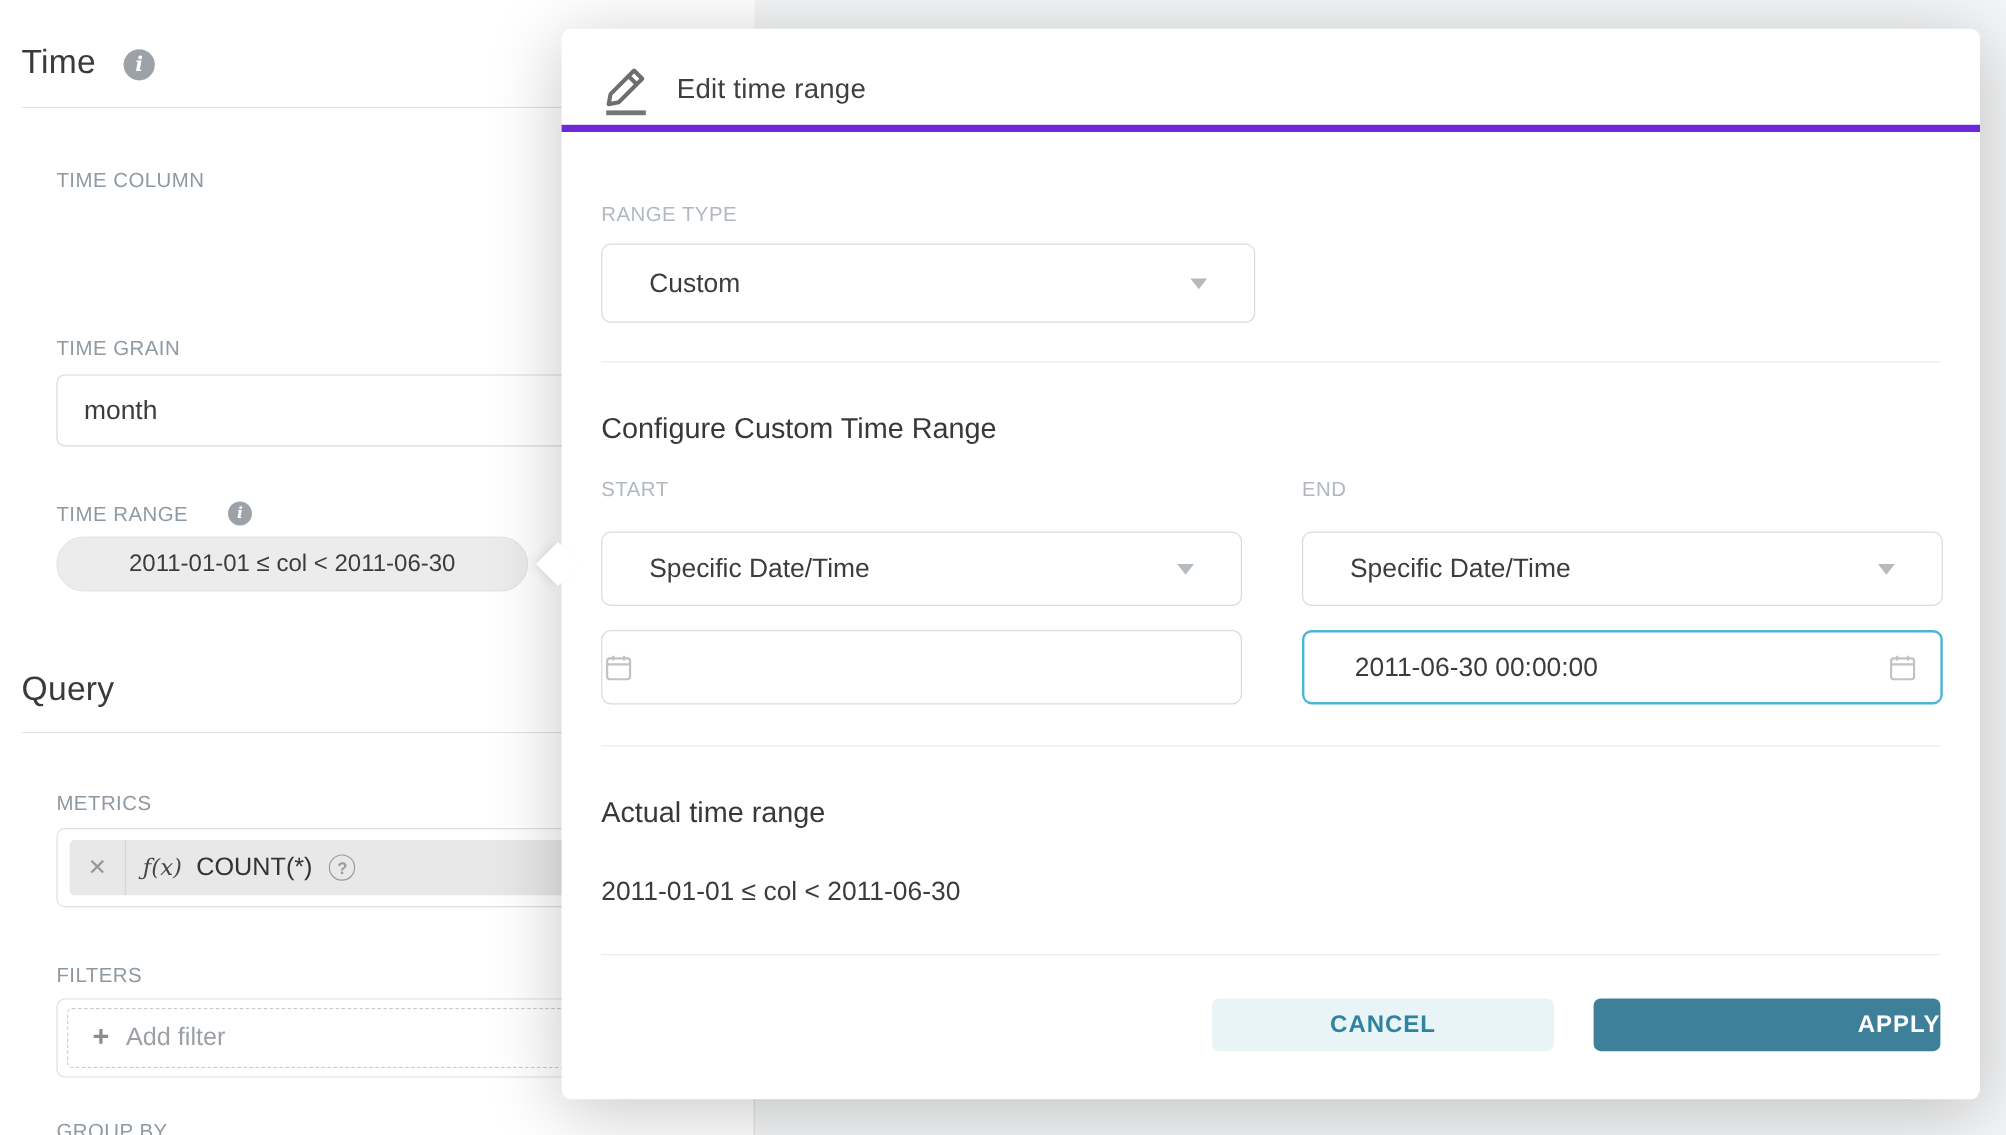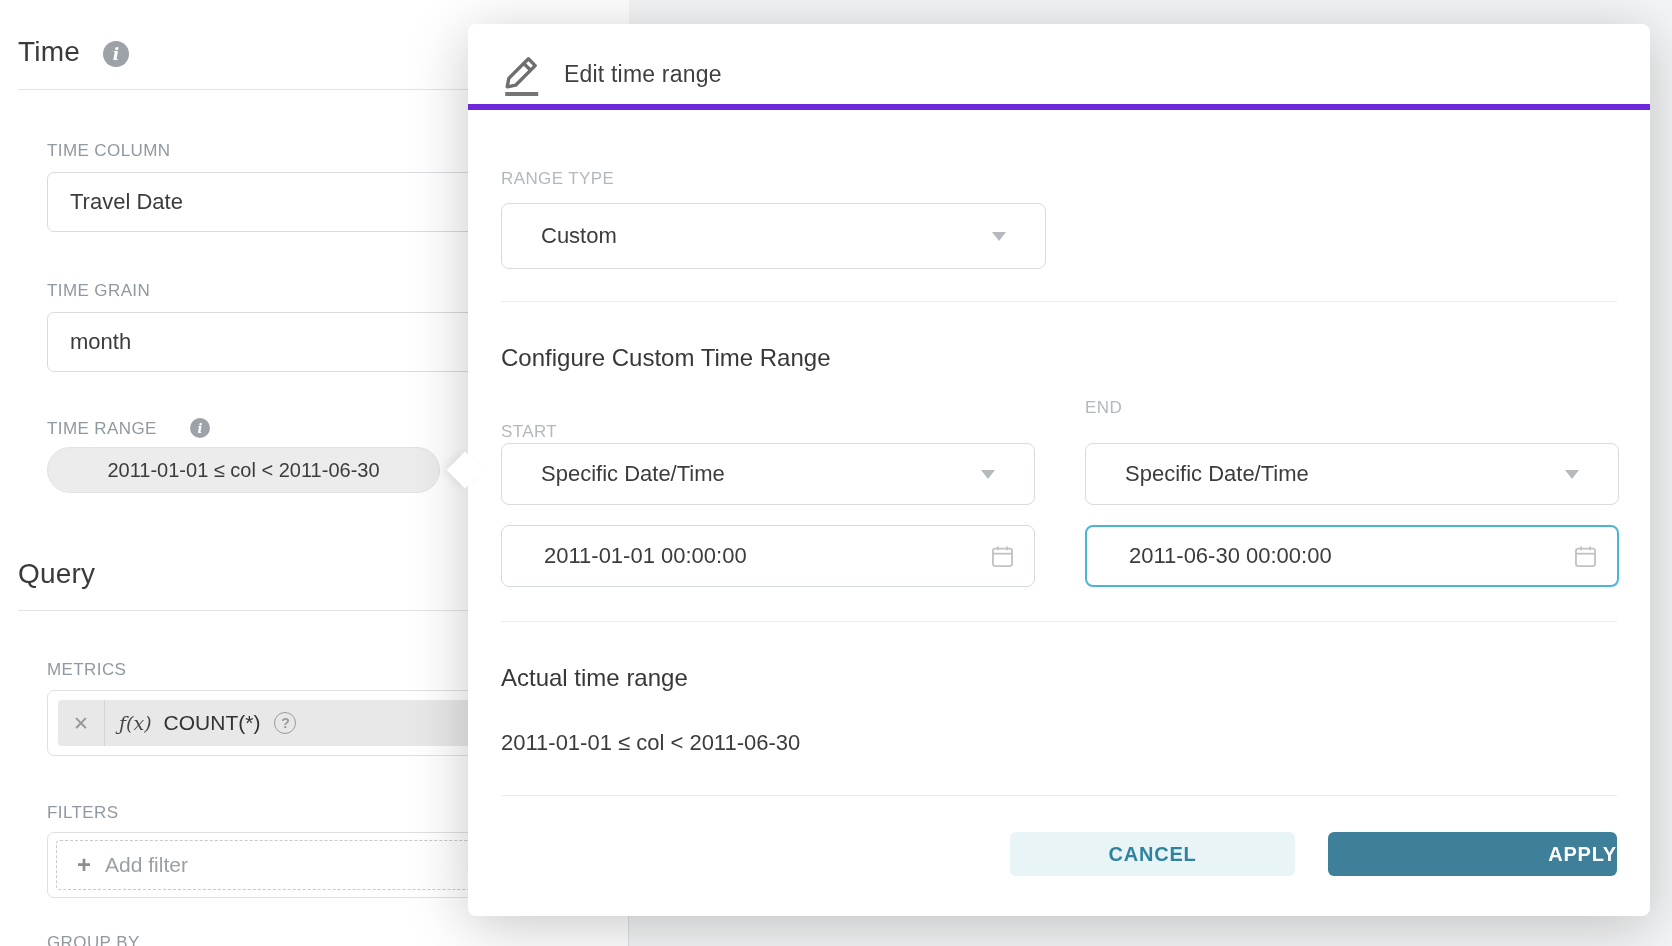--- a/index.html
+++ b/index.html
@@ -129,23 +129,20 @@
   <div class="chart-bg"></div>
   <div class="v-divider"></div>
 
   <div class="left-panel">
 
     <div class="section-title" style="top:36px;">Time</div>
     <span class="info-icon info-lg" style="left:103px; top:41px;">i</span>
     <div class="hr-left" style="top:89px;"></div>
 
     <div class="ctl-label" style="top:141px;">TIME COLUMN</div>
-    <div class="ctl-box" style="top:172px;">
-      <span>Travel Date</span>
-    </div>
 
     <div class="ctl-label" style="top:281px;">TIME GRAIN</div>
     <div class="ctl-box" style="top:312px;">
       <span>month</span>
     </div>
 
     <div class="ctl-label" style="top:419px;">TIME RANGE</div>
     <span class="info-icon info-sm" style="left:190px; top:418px;">i</span>
     <div class="time-pill" style="background: rgb(236, 236, 236);">
       <span>2011-01-01 ≤ col &lt; 2011-06-30</span>
@@ -193,27 +190,26 @@
     <div class="m-label" style="left:33px; top:145px;">RANGE TYPE</div>
     <div class="m-select" style="left:33px; top:179px; width:545px;">
       <span>Custom</span>
       <span class="caret-down"></span>
     </div>
 
     <div class="m-hr" style="top:277px;"></div>
 
     <div class="m-heading" style="top:320px;">Configure Custom Time Range</div>
 
-    <div class="m-label" style="left:33px; top:374px;margin-top:24px;">START</div>
+    <div class="m-label" style="left:33px; top:374px;">START</div>
     <div class="m-select" style="left:33px; top:419px; width:534px; height:62px;">
       <span>Specific Date/Time</span>
       <span class="caret-down"></span>
     </div>
     <div class="date-input-wrap" style="left:33px; top:501px; width:534px;">
-      <input class="date-input" readonly="" value="2011-01-01 00:00:00" style="">
       <span class="cal-wrap">
         <svg width="27" height="27" viewBox="0 0 24 24" fill="none" stroke="#c2c2c2" stroke-width="1.6">
           <rect x="3.5" y="5" width="17" height="15.5" rx="2"></rect>
           <line x1="3.5" y1="9.5" x2="20.5" y2="9.5"></line>
           <line x1="8" y1="3" x2="8" y2="6.5"></line>
           <line x1="16" y1="3" x2="16" y2="6.5"></line>
         </svg>
       </span>
     </div>
 

